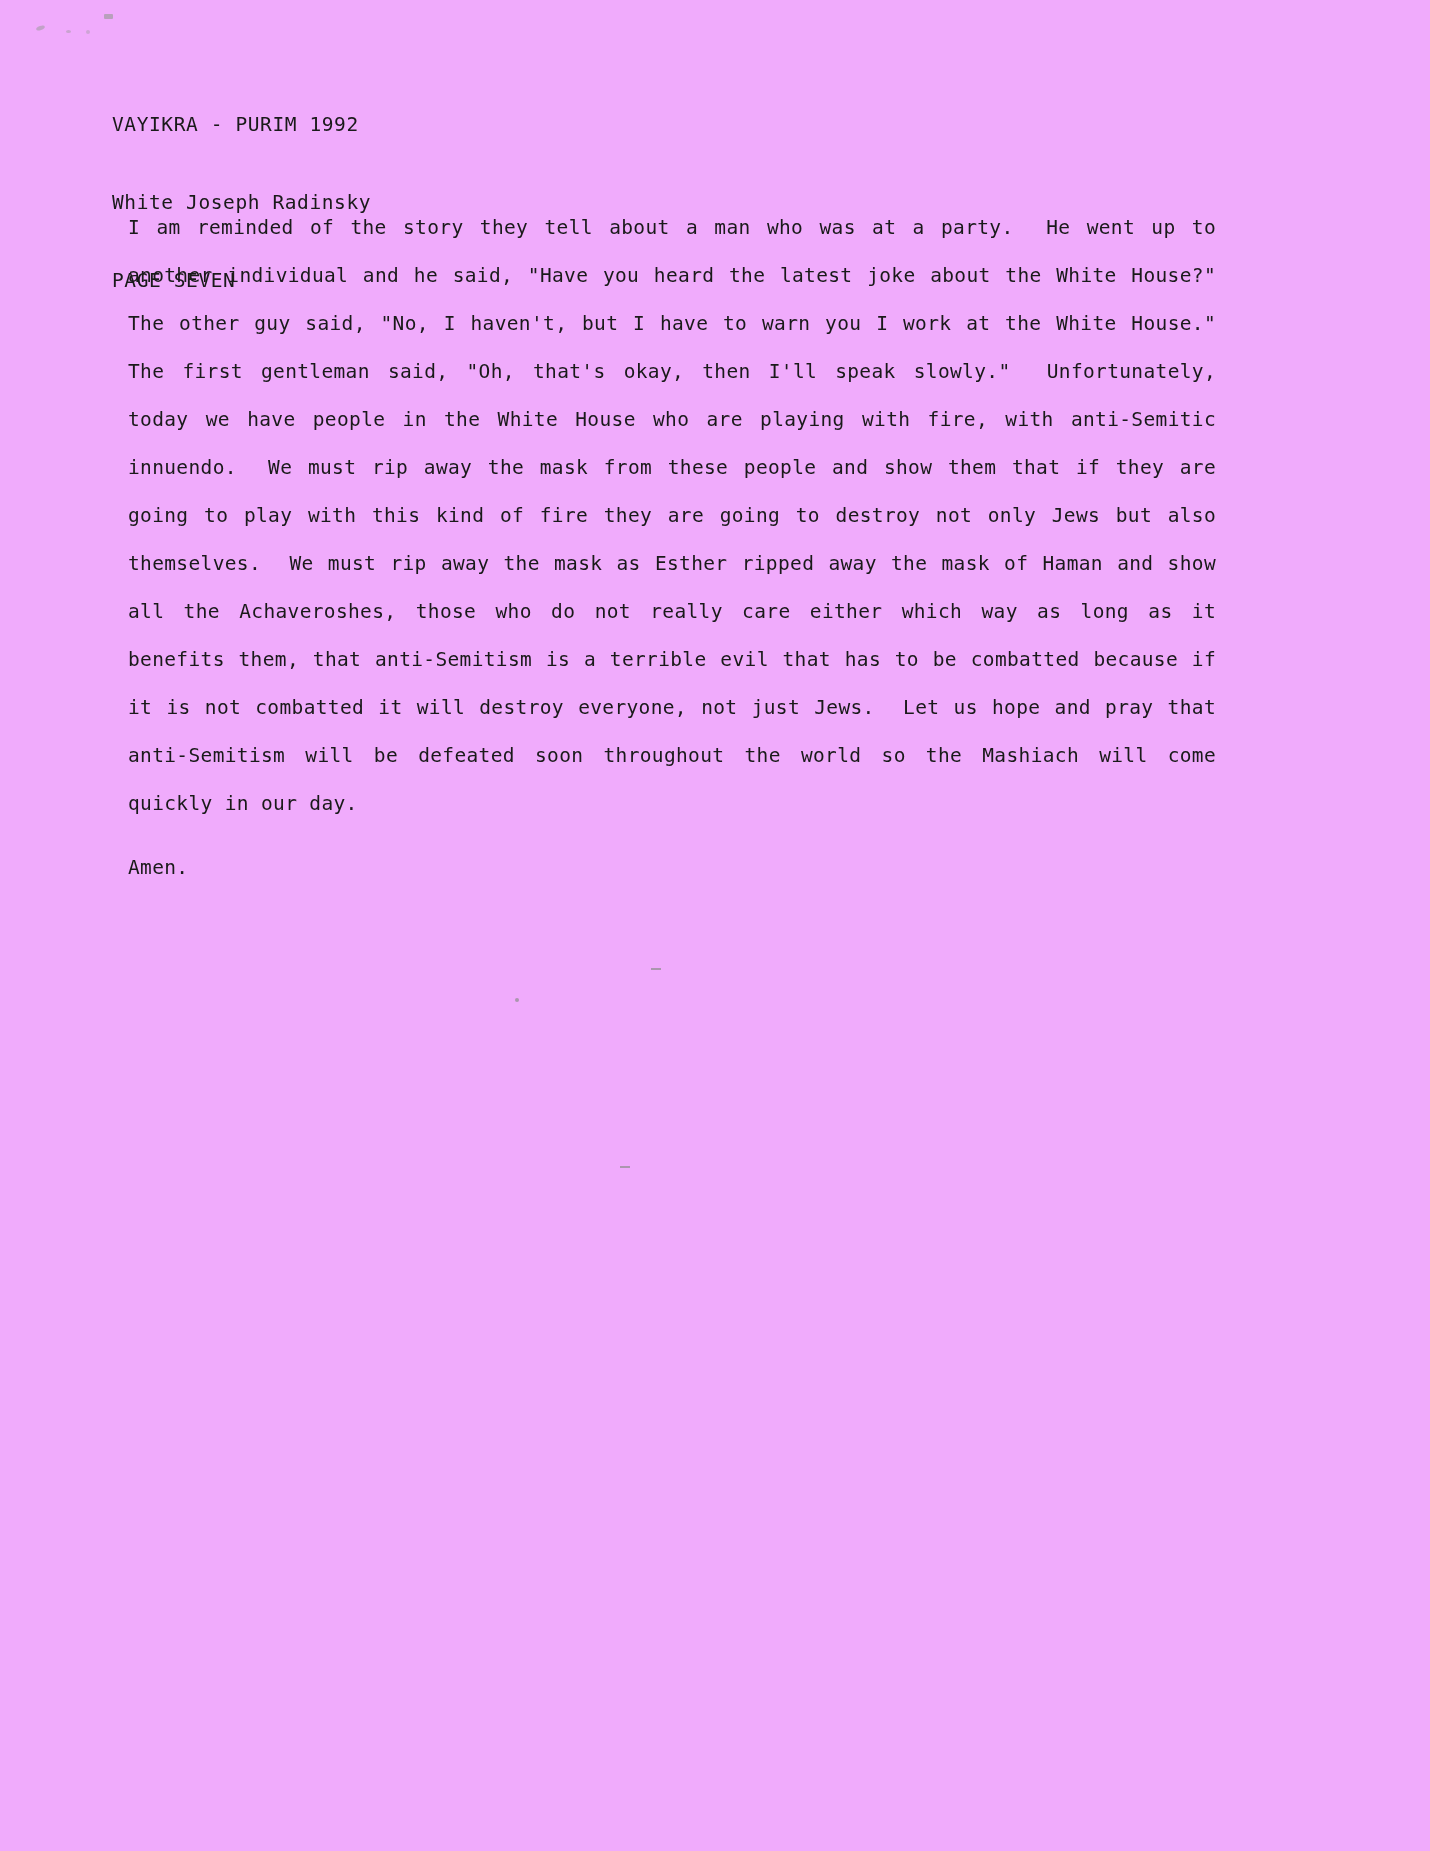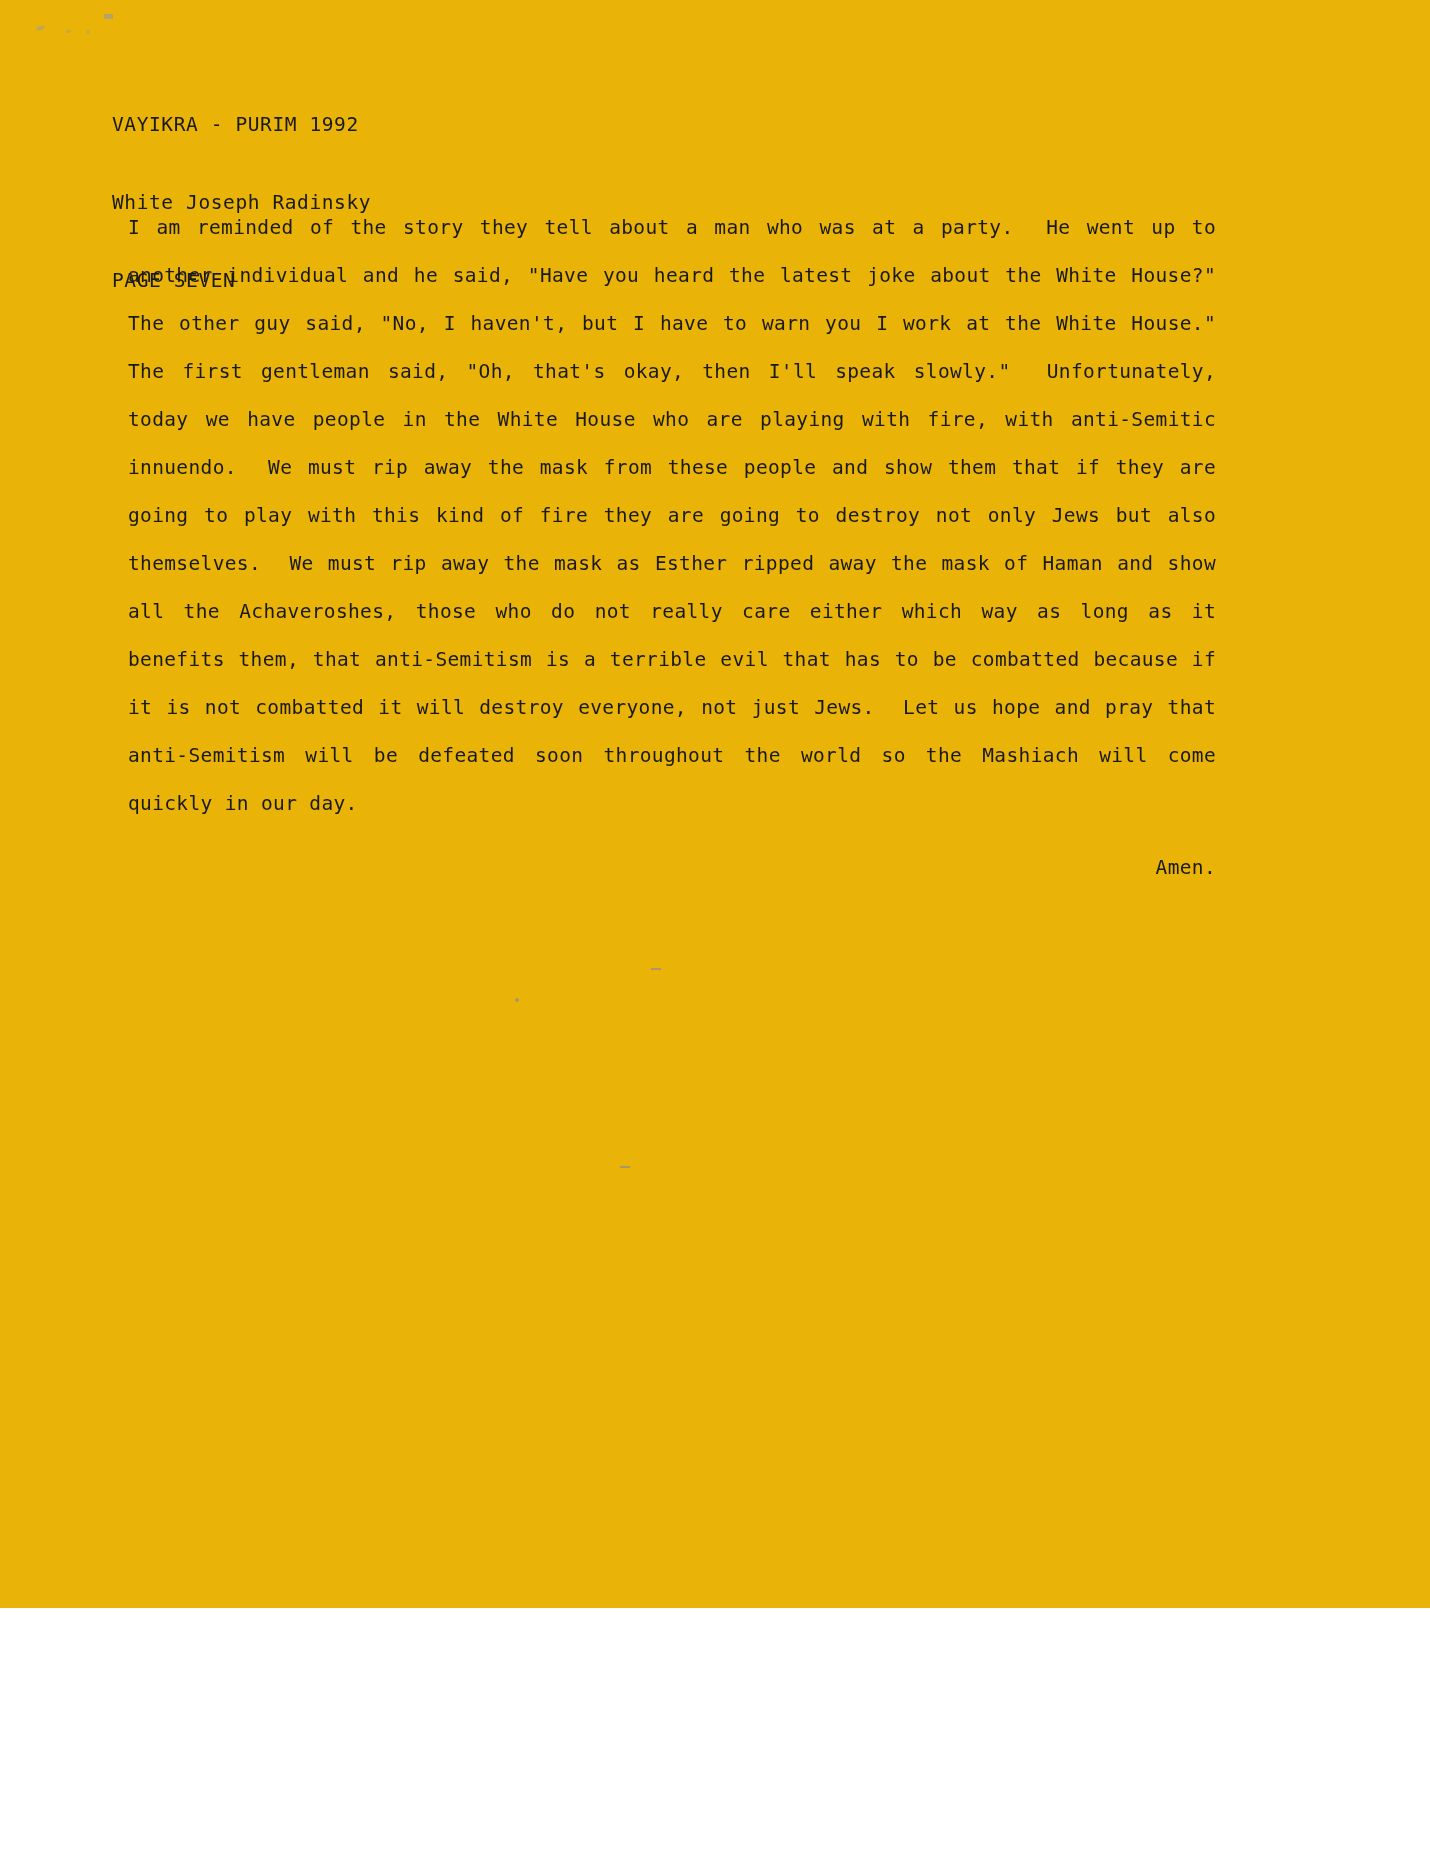--- a/index.html
+++ b/index.html
@@ -12,22 +12,22 @@
     height: 1851px;
     position: relative;
     font-family: "DejaVu Sans Mono", monospace;
     color: #1a1a1a;
   }
   .page {
     position: absolute;
     top: 0;
     left: 0;
     width: 1430px;
-    height: 1608px;
-    background: #eab308;
+    height: 1851px;
+    background: #f0abfc;
     overflow: hidden;
   }
   
   .speck {
     position: absolute;
     background: #9a9a9a;
     border-radius: 50%;
   }
   .speck.s1 { left: 36px;  top: 26px; width: 9px;  height: 4px; transform: rotate(-20deg); opacity: .55; }
   .speck.s2 { left: 66px;  top: 30px; width: 5px;  height: 3px; opacity: .45; }
@@ -54,21 +54,21 @@
     line-height: 48px;
     letter-spacing: 0.35px;
   }
   .body-text p {
     margin: 16px;
     text-align: justify;
     text-justify: inter-word;
     white-space: pre-wrap;
   }
   .body-text p.last {
-    text-align: right;
+    text-align: left;
   }
 
   
   .dust {
     position: absolute;
     background: #8d8d8d;
     opacity: .7;
   }
   .dust.d1 { left: 651px; top: 968px; width: 10px; height: 2px; }
   .dust.d2 { left: 515px; top: 998px; width: 4px;  height: 4px; border-radius: 50%; }

